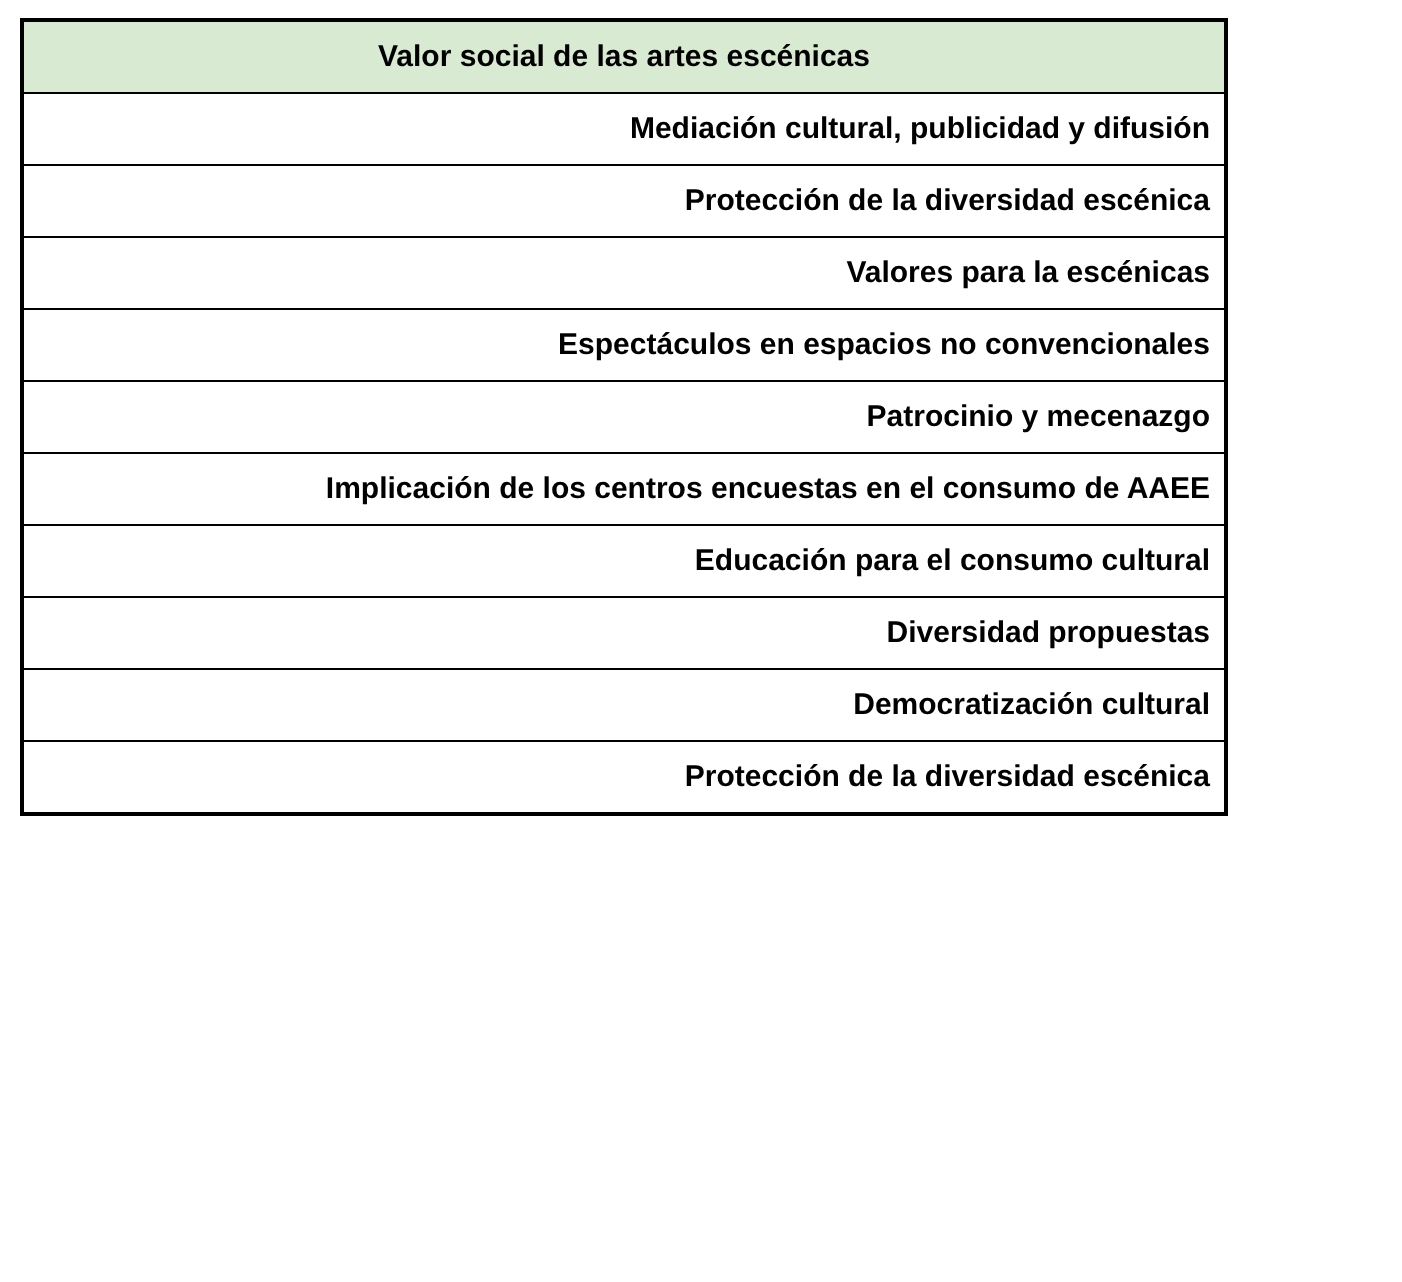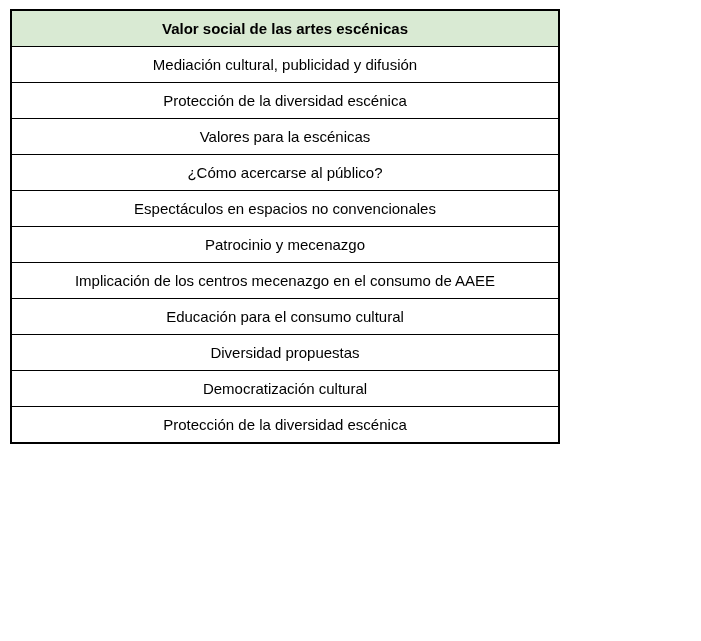--- a/index.html
+++ b/index.html
@@ -16,41 +16,41 @@
   }
   body {
     width: 701px;
     height: 641px;
     font-family: "Liberation Sans", "DejaVu Sans", sans-serif;
     color: var(--text-color);
   }
   .doc-table {
     border-collapse: collapse;
     table-layout: fixed;
-    width: 550px;
+    width: 604px;
     margin: 9px 13px 0 10px;
     border: 2px solid var(--border-color);
   }
   .doc-table th,
   .doc-table td {
     border: 1.5px solid var(--border-color);
     font-size: 15px;
     line-height: 19px;
     vertical-align: middle;
     white-space: pre-wrap;
   }
   .doc-table th {
     background: var(--header-bg);
     font-weight: bold;
     text-align: center;
     padding: 8px 8px;
   }
   .doc-table td {
-    font-weight: normal;
-    text-align: center;
+    font-weight: bold;
+    text-align: right;
     padding: 8px 7px;
   }
 </style>
 </head>
 <body>
 
 <table class="doc-table">
   <thead>
     <tr>
       <th>Valor social de las artes escénicas</th>
@@ -60,30 +60,27 @@
     <tr>
         <td>Mediación cultural, publicidad y difusión</td>
       </tr>
     <tr>
         <td>Protección de la diversidad escénica</td>
       </tr>
     <tr>
         <td>Valores para la escénicas</td>
       </tr>
     <tr>
-        <td>¿Cómo acercarse al público?</td>
-      </tr>
-    <tr>
         <td>Espectáculos en espacios no convencionales</td>
       </tr>
     <tr>
         <td>Patrocinio y mecenazgo</td>
       </tr>
     <tr>
-        <td>Implicación de los centros mecenazgo en el consumo de AAEE</td>
+        <td>Implicación de los centros encuestas en el consumo de AAEE</td>
       </tr>
     <tr>
         <td>Educación para el consumo cultural</td>
       </tr>
     <tr>
         <td>Diversidad propuestas</td>
       </tr>
     <tr>
         <td>Democratización cultural</td>
       </tr>

